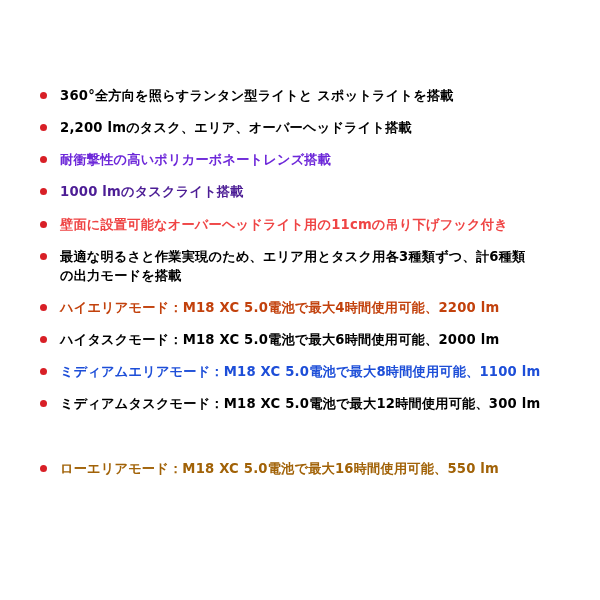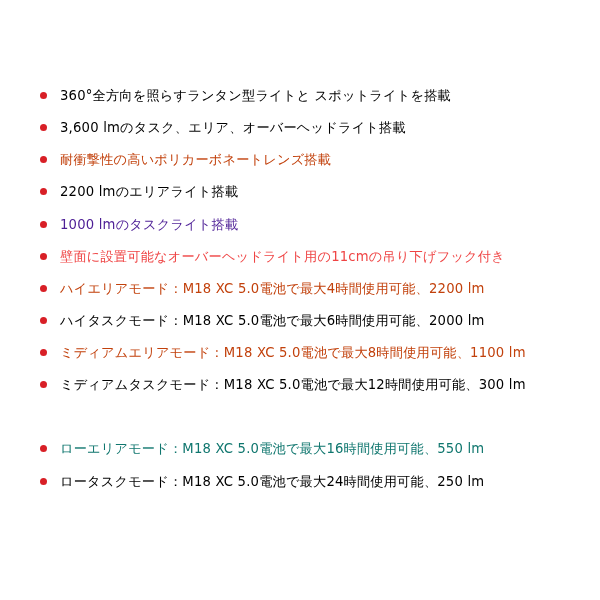--- a/index.html
+++ b/index.html
@@ -13,20 +13,21 @@
     font-family: "DejaVu Sans", "Liberation Sans", sans-serif;
     overflow: hidden;
   }
   #page {
     width: 600px;
     height: 504px;
     position: relative;
     background: #ffffff;
     box-sizing: border-box;
     padding: 86px 30px 0 36px;
+    font-weight: bold;
   }
   ul.feature-list {
     list-style: none;
     margin: 0;
     padding: 0;
   }
   ul.feature-list > li {
     position: relative;
     padding-left: 24px;
     margin-bottom: 13px;
@@ -54,56 +55,53 @@
 <body>
 
 <div id="page" style="background: rgb(255, 255, 255);">
   <ul class="feature-list">
     <li style="color: rgb(0, 0, 0);">
       <span class="bullet" style="background: rgb(216, 31, 38);"></span>
       <span class="text">360°全方向を照らすランタン型ライトと スポットライトを搭載</span>
     </li>
     <li style="color: rgb(0, 0, 0);">
       <span class="bullet" style="background: rgb(216, 31, 38);"></span>
-      <span class="text">3,600 lmのタスク、エリア、オーバーヘッドライト搭載</span>
+      <span class="text">2,200 lmのタスク、エリア、オーバーヘッドライト搭載</span>
     </li>
-    <li style="color: #c2410c;">
+    <li style="color: #6d28d9;">
       <span class="bullet" style="background: rgb(216, 31, 38);"></span>
       <span class="text">耐衝撃性の高いポリカーボネートレンズ搭載</span>
-    </li>
-    <li style="color: rgb(0, 0, 0);">
-      <span class="bullet" style="background: rgb(216, 31, 38);"></span>
-      <span class="text">2200 lmのエリアライト搭載</span>
     </li>
     <li style="color: #4c1d95;">
       <span class="bullet" style="background: rgb(216, 31, 38);"></span>
       <span class="text">1000 lmのタスクライト搭載</span>
     </li>
     <li style="color: #ef4444;">
       <span class="bullet" style="background: rgb(216, 31, 38);"></span>
       <span class="text">壁面に設置可能なオーバーヘッドライト用の11cmの吊り下げフック付き</span>
     </li>
+    <li style="color: rgb(0, 0, 0);">
+      <span class="bullet" style="background: rgb(216, 31, 38);"></span>
+      <span class="text">最適な明るさと作業実現のため、エリア用とタスク用各3種類ずつ、計6種類
+の出力モードを搭載</span>
+    </li>
     <li style="color: #c2410c;">
       <span class="bullet" style="background: rgb(216, 31, 38);"></span>
       <span class="text">ハイエリアモード：M18 XC 5.0電池で最大4時間使用可能、2200 lm</span>
     </li>
     <li style="color: rgb(0, 0, 0);">
       <span class="bullet" style="background: rgb(216, 31, 38);"></span>
       <span class="text">ハイタスクモード：M18 XC 5.0電池で最大6時間使用可能、2000 lm</span>
     </li>
-    <li style="color: #c2410c;">
+    <li style="color: #1d4ed8;">
       <span class="bullet" style="background: rgb(216, 31, 38);"></span>
       <span class="text">ミディアムエリアモード：M18 XC 5.0電池で最大8時間使用可能、1100 lm</span>
     </li>
     <li style="color: rgb(0, 0, 0);">
       <span class="bullet" style="background: rgb(216, 31, 38);"></span>
       <span class="text">ミディアムタスクモード：M18 XC 5.0電池で最大12時間使用可能、300 lm</span>
     </li>
-    <li style="color: #0f766e; margin-top: 45px;">
+    <li style="color: #a16207; margin-top: 45px;">
       <span class="bullet" style="background: rgb(216, 31, 38);"></span>
       <span class="text">ローエリアモード：M18 XC 5.0電池で最大16時間使用可能、550 lm</span>
-    </li>
-    <li style="color: rgb(0, 0, 0);">
-      <span class="bullet" style="background: rgb(216, 31, 38);"></span>
-      <span class="text">ロータスクモード：M18 XC 5.0電池で最大24時間使用可能、250 lm</span>
     </li>
   </ul>
 </div>
 
 </body></html>

